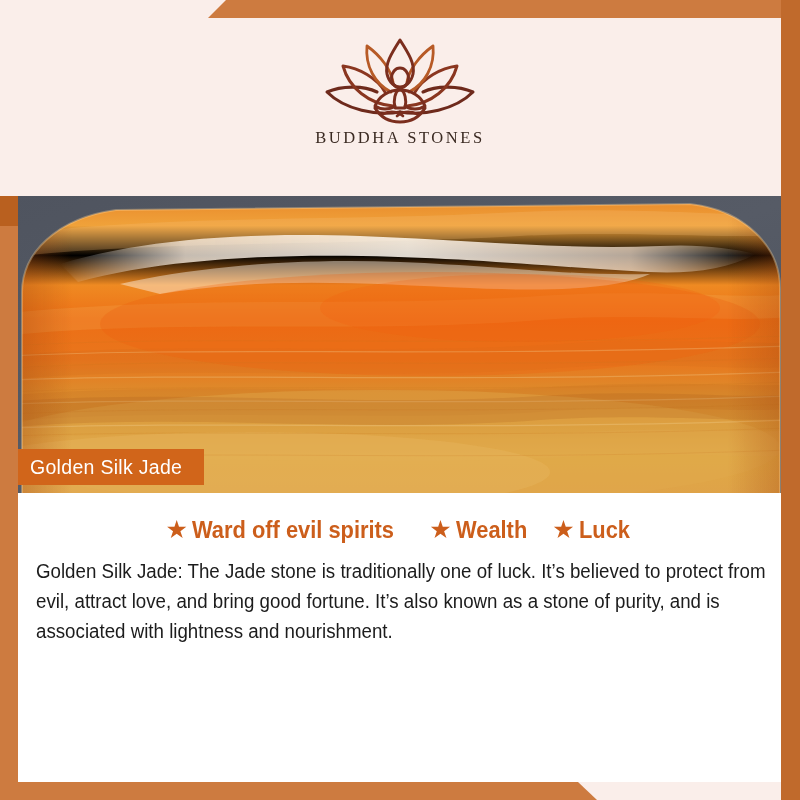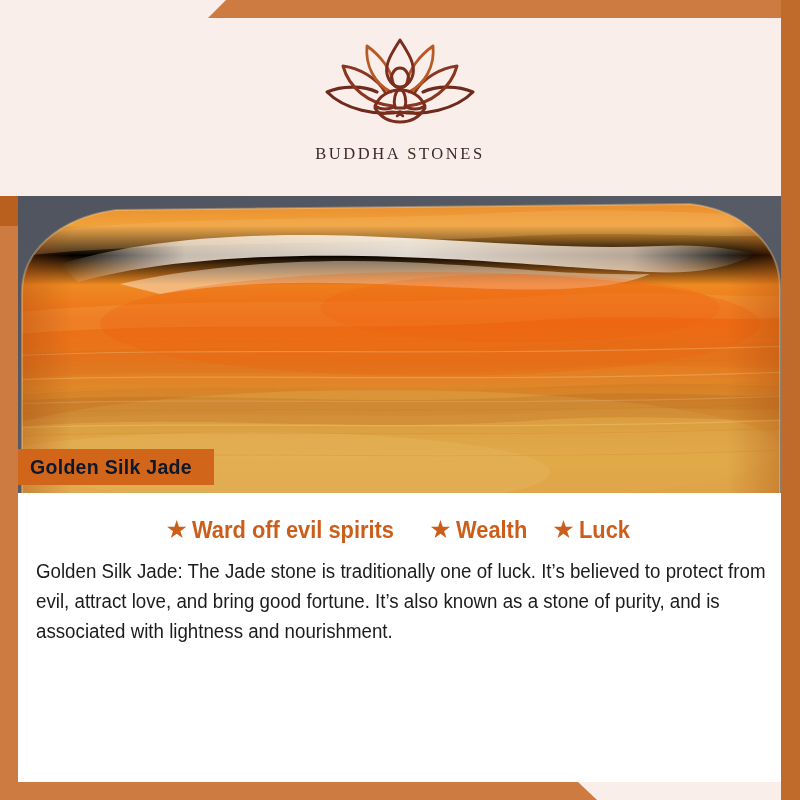--- a/index.html
+++ b/index.html
@@ -84,21 +84,21 @@
     top: 12px;
     left: 0;
     width: 800px;
     text-align: center;
   }
   .logo-mark {
     display: block;
     margin: 0 auto;
   }
   .logo-word {
-    margin-top: 18px;
+    margin-top: 2px;
     font-family: "Liberation Serif", serif;
     font-size: 16.5px;
     letter-spacing: 2.6px;
     color: #3a2a22;
     text-align: center;
   }
 
   
   .title-banner {
     position: absolute;
@@ -146,22 +146,22 @@
     height: 36px;
     padding: 0 22px 0 30px;
     display: flex;
     align-items: center;
     background: #d1651a;
     z-index: 3;
   }
   .stone-label span {
     font-family: "Liberation Sans", sans-serif;
     font-size: 19.5px;
-    font-weight: bold;
-    color: #0f172a;
+    font-weight: normal;
+    color: #ffffff;
     letter-spacing: 0.3px;
     white-space: nowrap;
   }
 
   
   .content {
     position: absolute;
     top: 493px;
     left: 18px;
     width: 763px;

